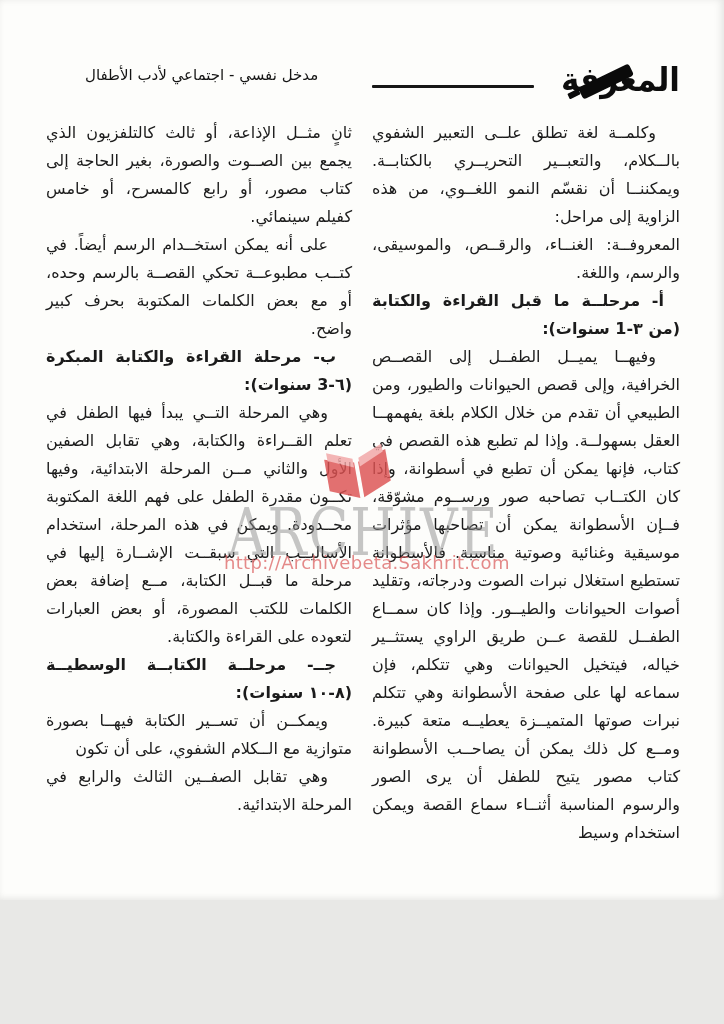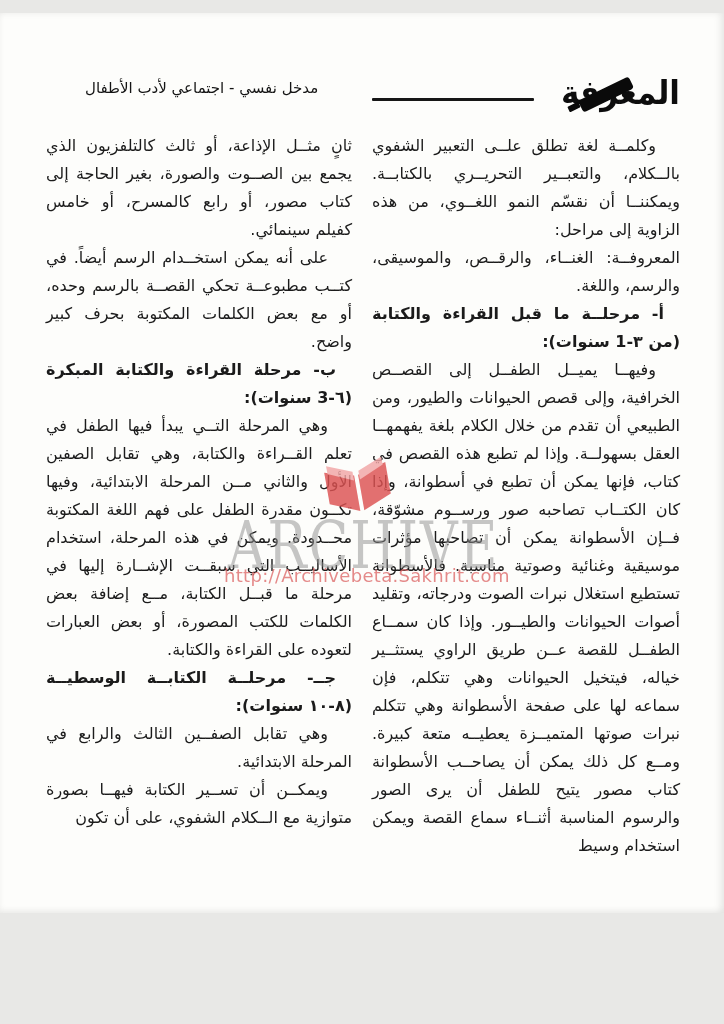--- a/index.html
+++ b/index.html
@@ -1,19 +1,19 @@
 <!DOCTYPE html>
 <html lang="ar" style="--wm-gray: #8f8f8f; --wm-red: #de6a6a;"><head>
 <meta charset="utf-8">
 <style>
   :root { --wm-gray:#8f8f8f; --wm-red:#de6a6a; --ink:#1b1b1b; }
   * { box-sizing:border-box; }
   body { margin:0; background:#e8e8e6; }
   .page {
-    position:relative; width:724px; height:900px; margin:13px auto;
+    position:relative; width:724px; height:900px; margin:0 auto;
     background:#fdfdfb; overflow:hidden;
     font-family:"DejaVu Sans", sans-serif; color:var(--ink);
     box-shadow: inset -4px 0 7px rgba(0,0,0,0.07), inset 0 -3px 6px rgba(0,0,0,0.04);
   }
 
   
   .header-title {
     position:absolute; left:85px; top:66px; direction:rtl;
     font-size:15px; white-space:nowrap; color:#141414;
   }
@@ -91,22 +91,22 @@
       <p class="body">المعروفــة: الغنــاء، والرقــص، والموسيقى، والرسم، واللغة.</p>
       <p class="heading">أ- مرحلــة ما قبل القراءة والكتابة (من ٣-1 سنوات):</p>
       <p class="body indent">وفيهــا يميــل الطفــل إلى القصــص الخرافية، وإلى قصص الحيوانات والطيور، ومن الطبيعي أن تقدم من خلال الكلام بلغة يفهمهــا العقل بسهولــة. وإذا لم تطبع هذه القصص في كتاب، فإنها يمكن أن تطبع في أسطوانة، وإذا كان الكتــاب تصاحبه صور ورســوم مشوّقة، فــإن الأسطوانة يمكن أن تصاحبها مؤثرات موسيقية وغنائية وصوتية مناسبة. فالأسطوانة تستطيع استغلال نبرات الصوت ودرجاته، وتقليد أصوات الحيوانات والطيــور. وإذا كان سمــاع الطفــل للقصة عــن طريق الراوي يستثــير خياله، فيتخيل الحيوانات وهي تتكلم، فإن سماعه لها على صفحة الأسطوانة وهي تتكلم نبرات صوتها المتميــزة يعطيــه متعة كبيرة. ومــع كل ذلك يمكن أن يصاحــب الأسطوانة كتاب مصور يتيح للطفل أن يرى الصور والرسوم المناسبة أثنــاء سماع القصة ويمكن استخدام وسيط</p>
     </div>
   <div class="col col-left">
       <p class="body">ثانٍ مثــل الإذاعة، أو ثالث كالتلفزيون الذي يجمع بين الصــوت والصورة، بغير الحاجة إلى كتاب مصور، أو رابع كالمسرح، أو خامس كفيلم سينمائي.</p>
       <p class="body indent">على أنه يمكن استخــدام الرسم أيضاً. في كتــب مطبوعــة تحكي القصــة بالرسم وحده، أو مع بعض الكلمات المكتوبة بحرف كبير واضح.</p>
       <p class="heading">ب- مرحلة القراءة والكتابة المبكرة (٦-3 سنوات):</p>
       <p class="body indent">وهي المرحلة التــي يبدأ فيها الطفل في تعلم القــراءة والكتابة، وهي تقابل الصفين الأول والثاني مــن المرحلة الابتدائية، وفيها تكــون مقدرة الطفل على فهم اللغة المكتوبة محــدودة. ويمكن في هذه المرحلة، استخدام الأساليــب التي سبقــت الإشــارة إليها في مرحلة ما قبــل الكتابة، مــع إضافة بعض الكلمات للكتب المصورة، أو بعض العبارات لتعوده على القراءة والكتابة.</p>
       <p class="heading">جــ- مرحلــة الكتابــة الوسطيــة (٨-١٠ سنوات):</p>
+      <p class="body indent">ويمكــن أن تســير الكتابة فيهــا بصورة متوازية مع الــكلام الشفوي، على أن تكون</p>
       <p class="body indent">وهي تقابل الصفــين الثالث والرابع في المرحلة الابتدائية.</p>
-      <p class="body indent">ويمكــن أن تســير الكتابة فيهــا بصورة متوازية مع الــكلام الشفوي، على أن تكون</p>
     </div>
 
   <div class="watermark">
     <svg class="wm-book" viewBox="0 0 68 66" xmlns="http://www.w3.org/2000/svg">
       <g transform="rotate(-10 34 33)">
         <polygon points="3,14 32,22 32,58 3,46" class="bk-cover" fill="#dd5252"></polygon>
         <polygon points="65,14 36,22 36,58 65,46" class="bk-cover" fill="#dd5252"></polygon>
         <polygon points="6,8 31,18 31,27 6,16" class="bk-page" fill="#f2a6a6"></polygon>
         <polygon points="62,8 37,18 37,27 62,16" class="bk-page" fill="#f2a6a6"></polygon>
       </g>

